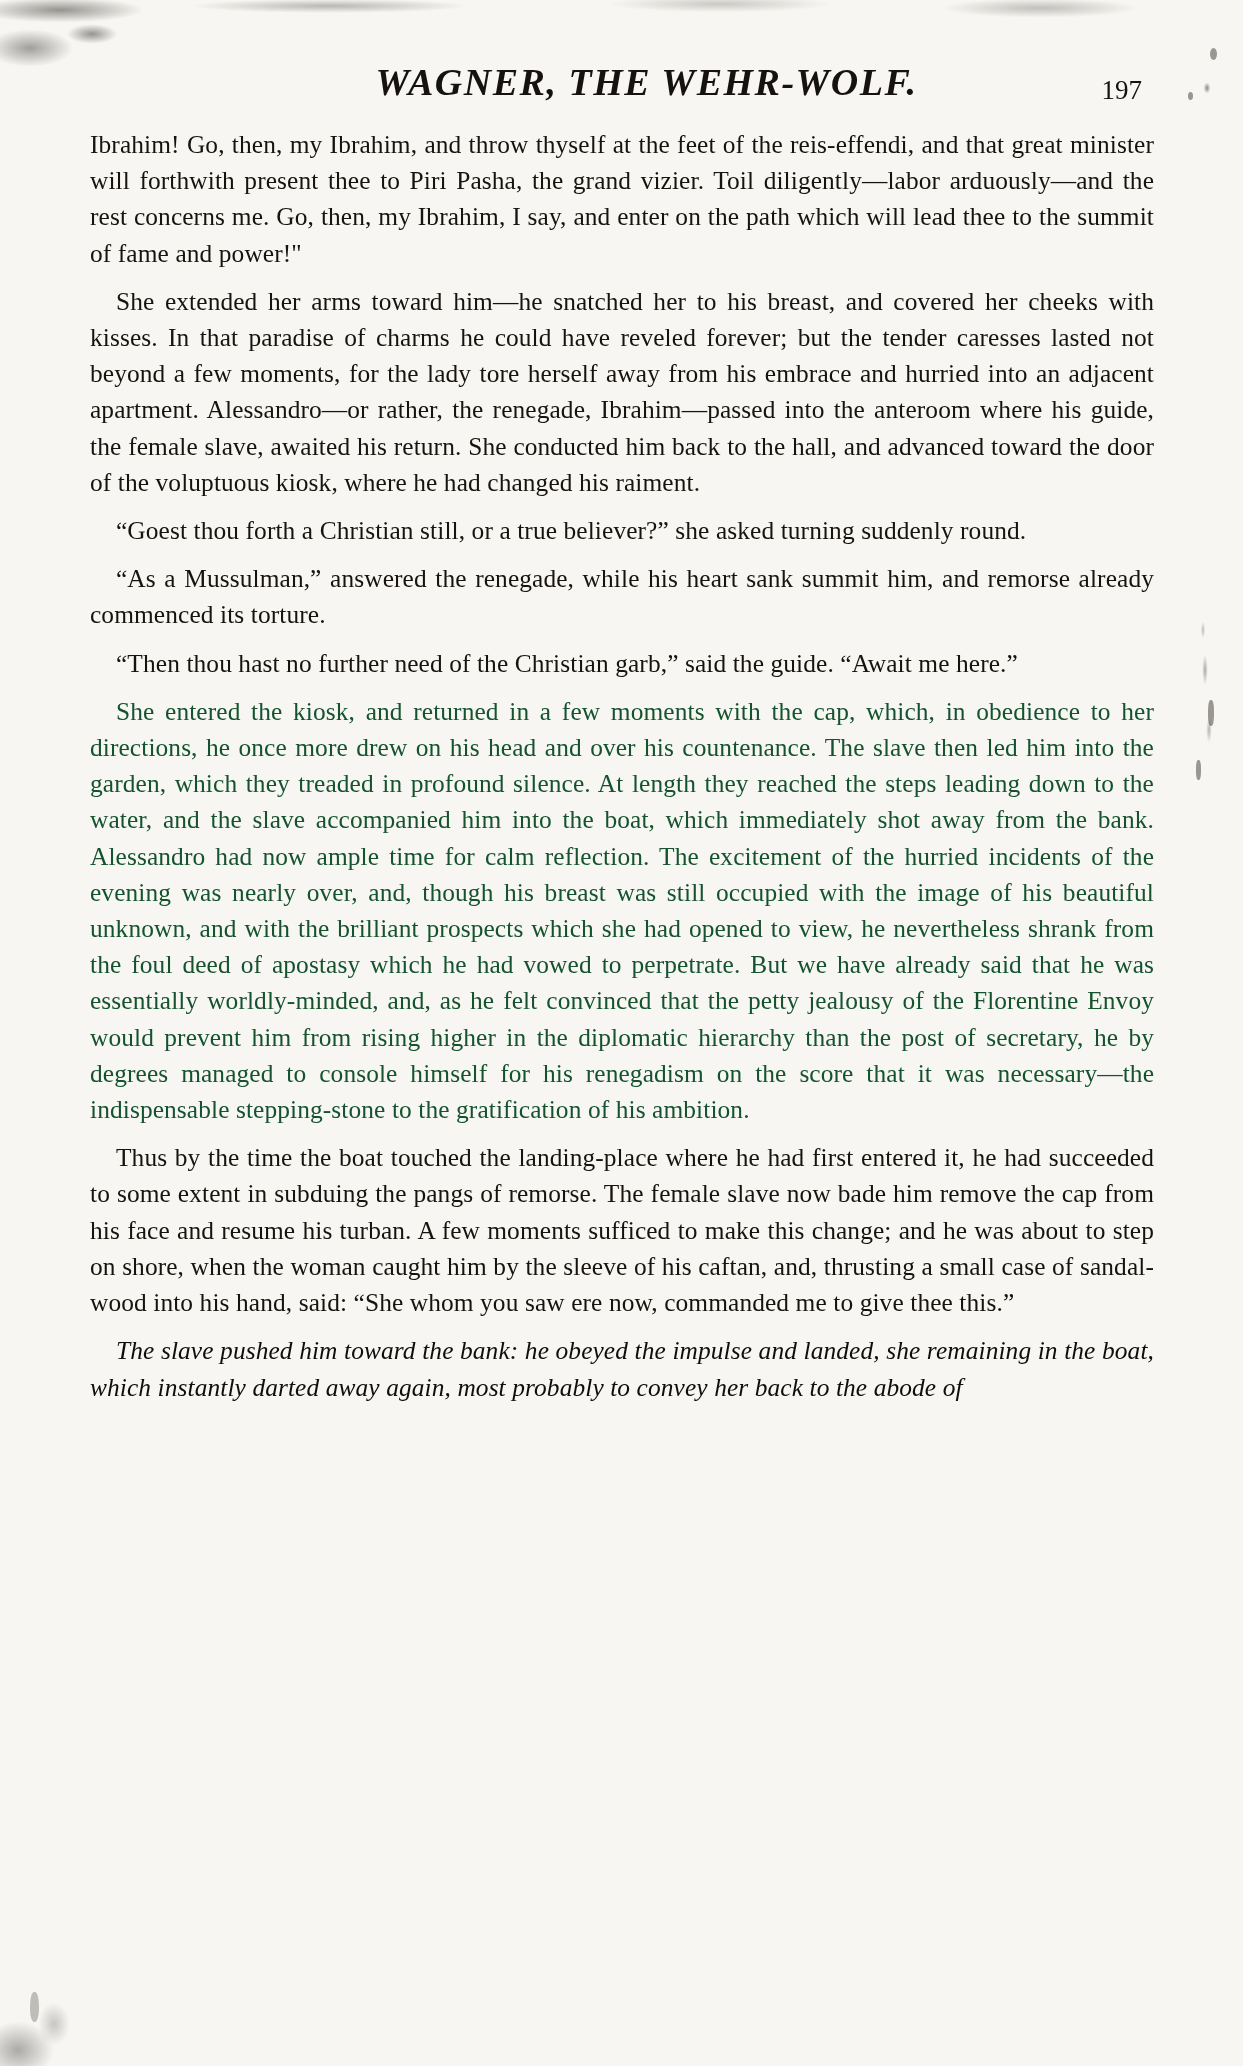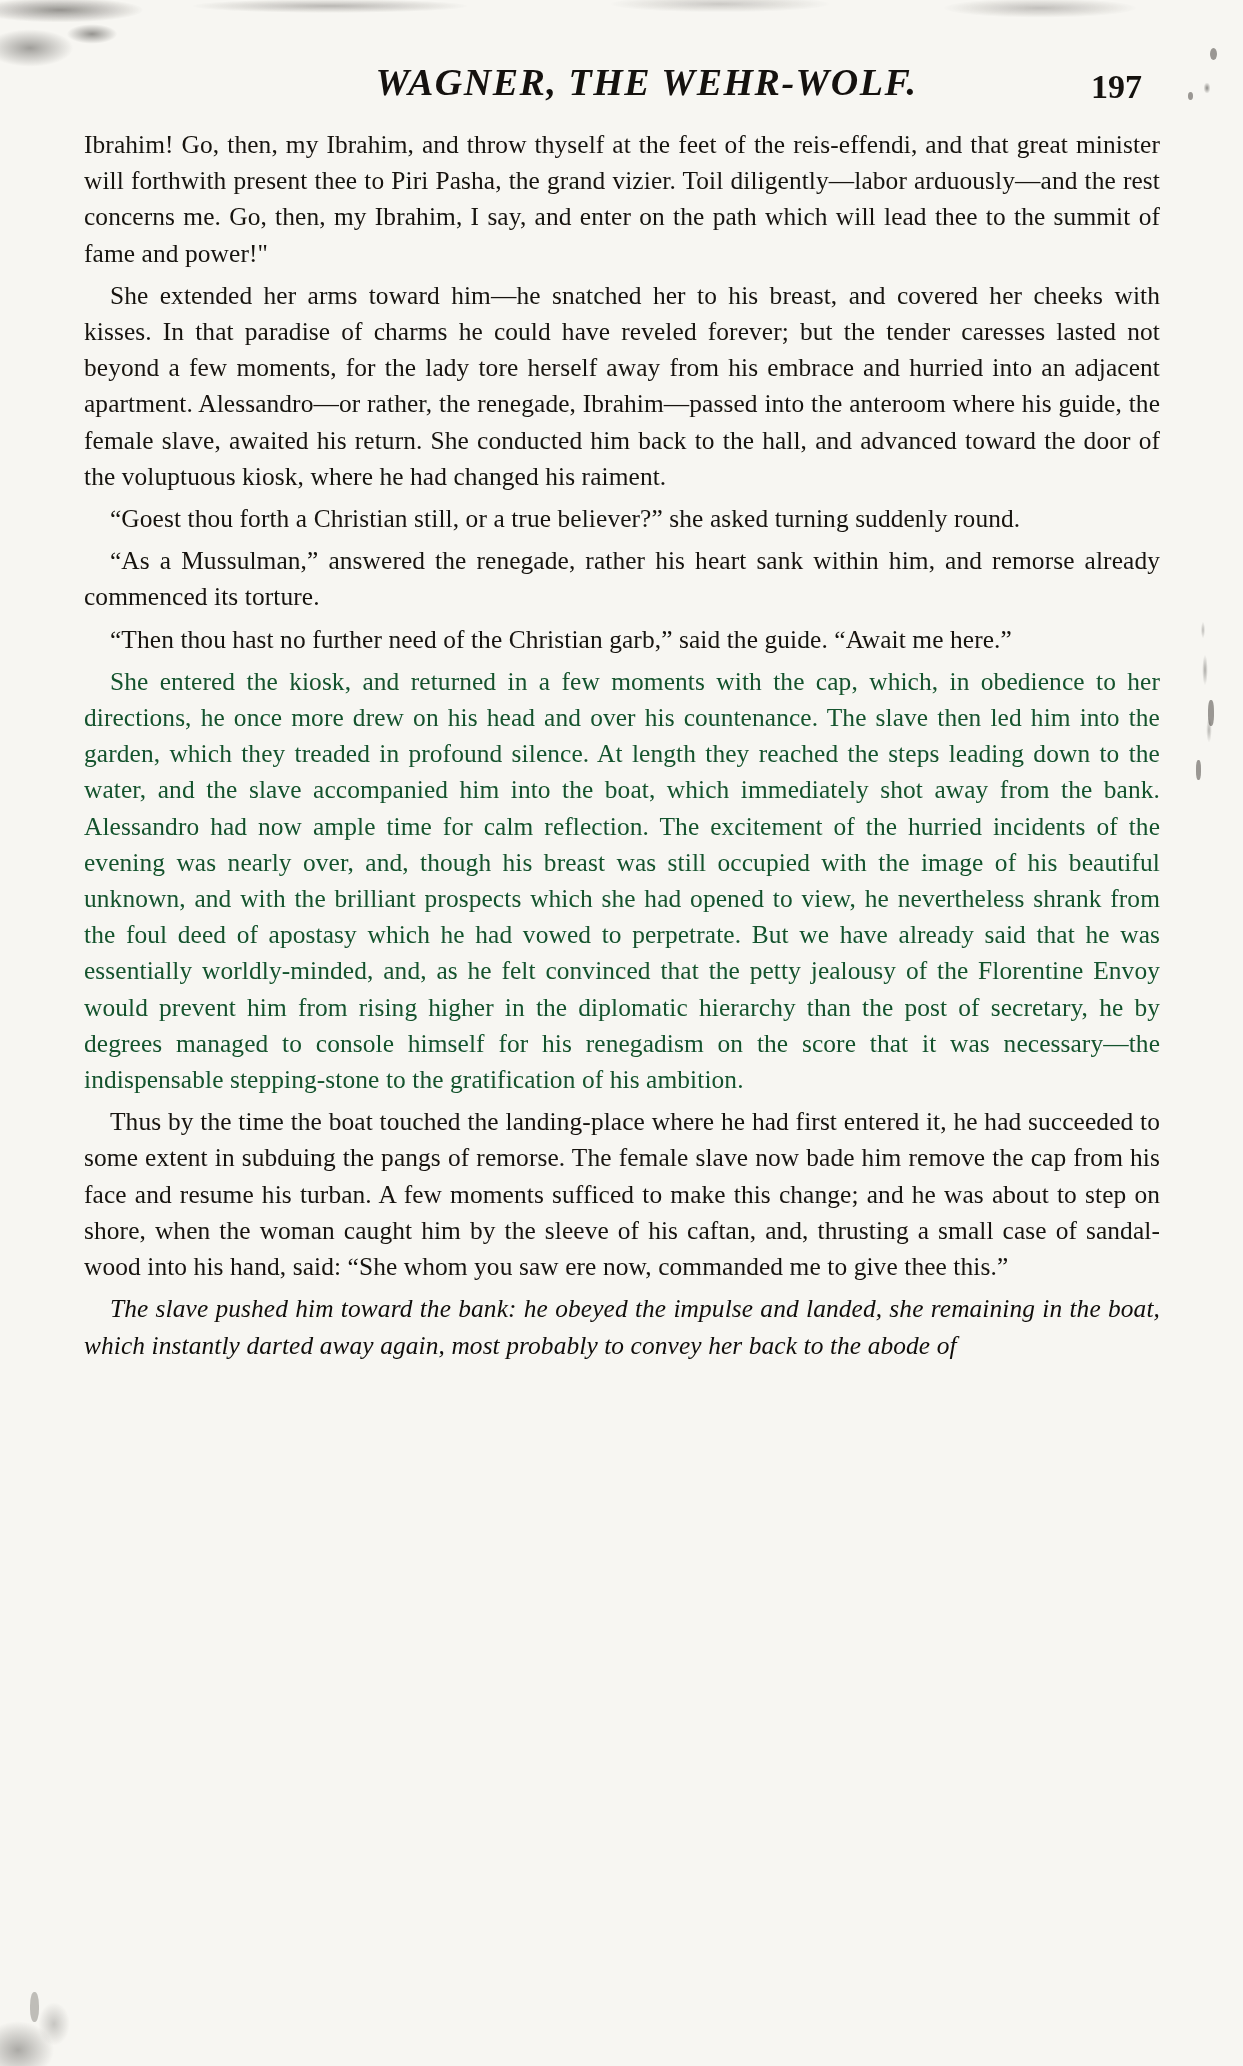--- a/index.html
+++ b/index.html
@@ -86,34 +86,34 @@
     font-size: 38px;
     letter-spacing: 1.5px;
     color: #15120f;
     margin-left: 49px;
   }
   .page-number {
     position: absolute;
     right: 24px;
     bottom: 6px;
     font-family: "Liberation Serif", serif;
-    font-weight: bold;
-    font-size: 34px;
+    font-weight: normal;
+    font-size: 27px;
     color: #15120f;
   }
   .body-text {
     font-family: "Liberation Serif", serif;
     font-size: 25.4px;
     line-height: 36.2px;
     text-align: justify;
     color: #17140f;
     letter-spacing: .1px;
   }
   .body-text p {
-    margin: 6px;
+    margin: 12px;
   }
   .body-text p.indent {
     text-indent: 26px;
   }
   
   .fade-1 { color: #14532d; }
   .strong { color: #100e0b; font-style: italic; }
 </style>
 </head>
 <body>
@@ -134,21 +134,21 @@
 
     <div class="header-row">
       <div class="running-title">WAGNER, THE WEHR-WOLF.</div>
       <div class="page-number">197</div>
     </div>
 
     <div class="body-text">
       <p>Ibrahim!  Go, then, my Ibrahim, and  throw thyself at the feet of  the  reis-effendi, and  that  great  minister will  forthwith present thee to Piri Pasha, the grand vizier.   Toil diligently—labor arduously—and the rest concerns me.   Go, then,  my Ibrahim, I say, and enter on the path which will lead  thee  to the summit of fame and power!"</p>
       <p class="indent">She extended  her arms  toward  him—he snatched  her  to  his breast, and covered her cheeks with kisses.   In that paradise of charms  he  could  have reveled forever;  but the  tender caresses lasted  not  beyond a few  moments,  for  the  lady  tore  herself away from his embrace and hurried into an adjacent apartment.  Alessandro—or  rather,  the  renegade, Ibrahim—passed  into the anteroom where his guide, the female slave, awaited his return.  She conducted  him back  to  the hall, and advanced  toward  the door  of  the  voluptuous  kiosk,  where  he  had  changed  his  raiment.</p>
       <p class="indent">“Goest thou  forth  a  Christian still, or  a  true  believer?” she asked turning suddenly round.</p>
-      <p class="indent">“As a Mussulman,” answered  the renegade, rather  his  heart sank within him, and remorse already commenced its torture.</p>
+      <p class="indent">“As a Mussulman,” answered  the renegade, while  his  heart sank summit him, and remorse already commenced its torture.</p>
       <p class="indent">“Then  thou hast no further  need of the Christian garb,” said the guide.   “Await me here.”</p>
       <p class="indent fade-1">She entered the kiosk, and  returned  in a few  moments with the  cap, which, in  obedience  to  her  directions,  he  once  more drew on his head and over his countenance.   The slave then led him into the  garden, which  they treaded  in  profound  silence.  At length they reached  the  steps leading  down  to  the  water, and the slave accompanied him into the boat, which immediately shot away from the bank.   Alessandro  had  now ample time for calm reflection.   The excitement of the hurried incidents of the  evening  was  nearly over, and, though  his  breast  was still occupied  with  the image of  his  beautiful  unknown, and  with the brilliant prospects which she had opened to view, he nevertheless shrank  from  the  foul  deed  of apostasy which  he  had vowed to perpetrate.   But  we  have  already  said  that he  was essentially worldly-minded, and, as  he felt  convinced  that the petty jealousy of the Florentine Envoy would prevent him from rising higher in the diplomatic hierarchy than  the post of secretary, he by degrees managed to console himself for his renegadism on the score that  it  was necessary—the  indispensable stepping-stone to the gratification of his ambition.</p>
       <p class="indent">Thus by the time the boat touched the landing-place where he had first entered it, he had  succeeded  to some extent in subduing the pangs of  remorse.   The female slave now bade him remove the cap from his face and resume his turban.   A few moments sufficed to make this change; and  he  was about to step on shore, when the woman caught him by the sleeve of his caftan, and, thrusting a small case of sandal-wood into his hand, said:  “She whom you  saw  ere  now, commanded  me to give thee this.”</p>
       <p class="indent strong">The slave pushed him toward the bank: he obeyed the impulse and landed, she remaining in the boat, which instantly darted away again, most probably to convey her back  to  the abode of</p>
     </div>
 
   </div>
 </div>
 
 </body></html>

